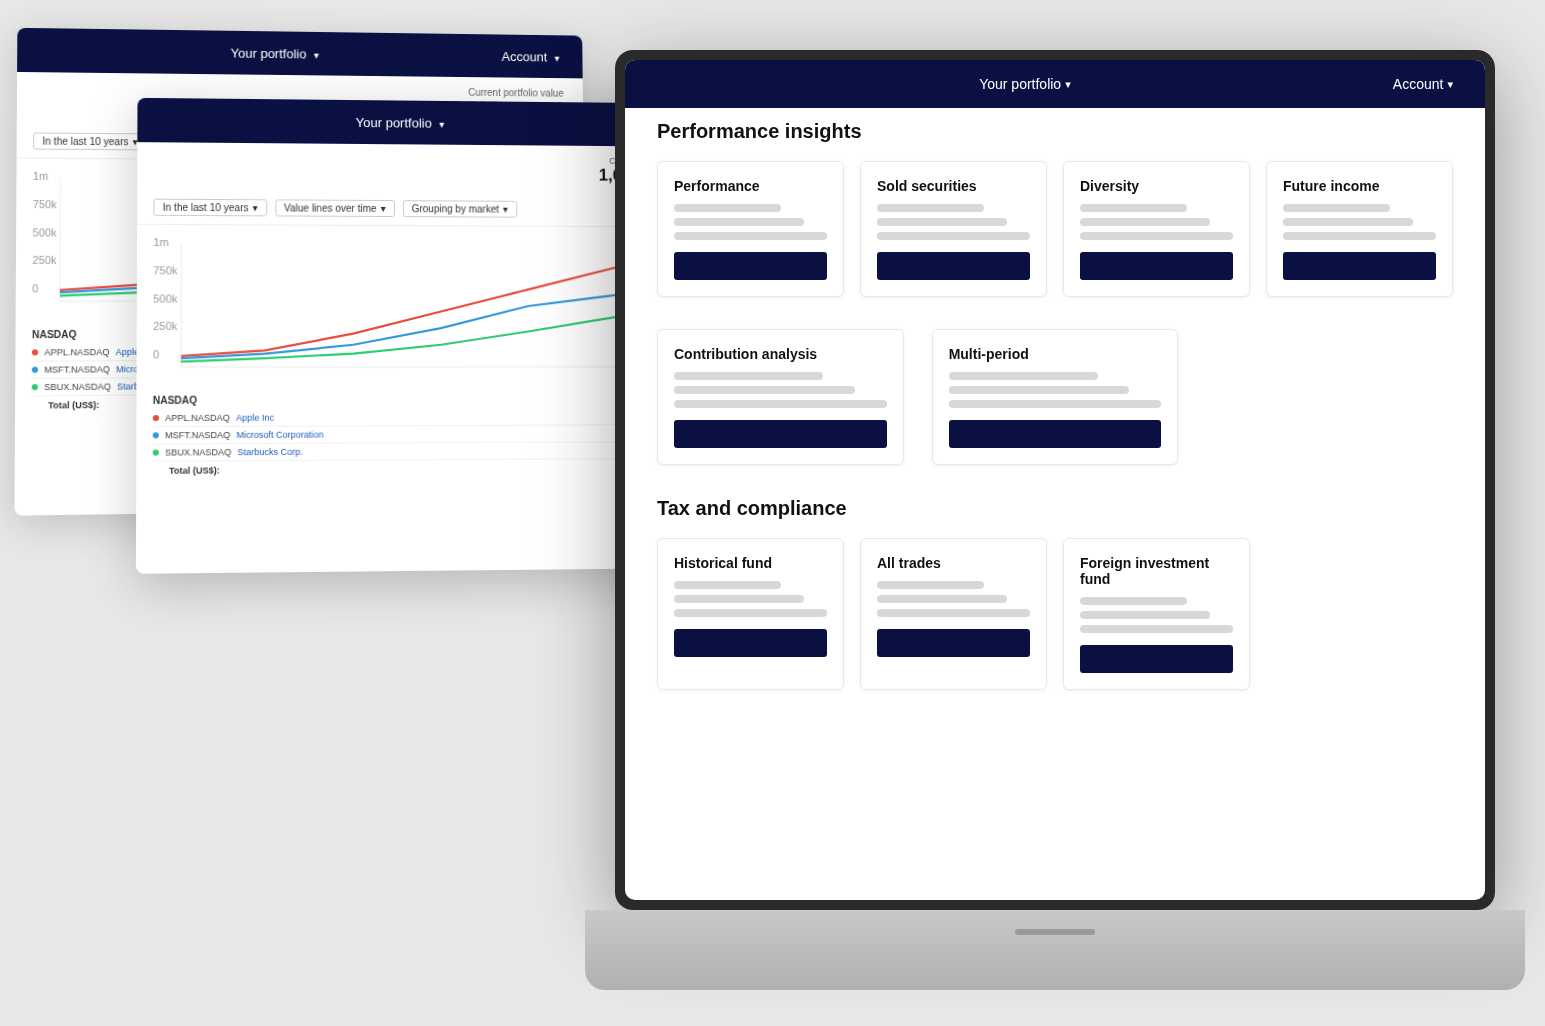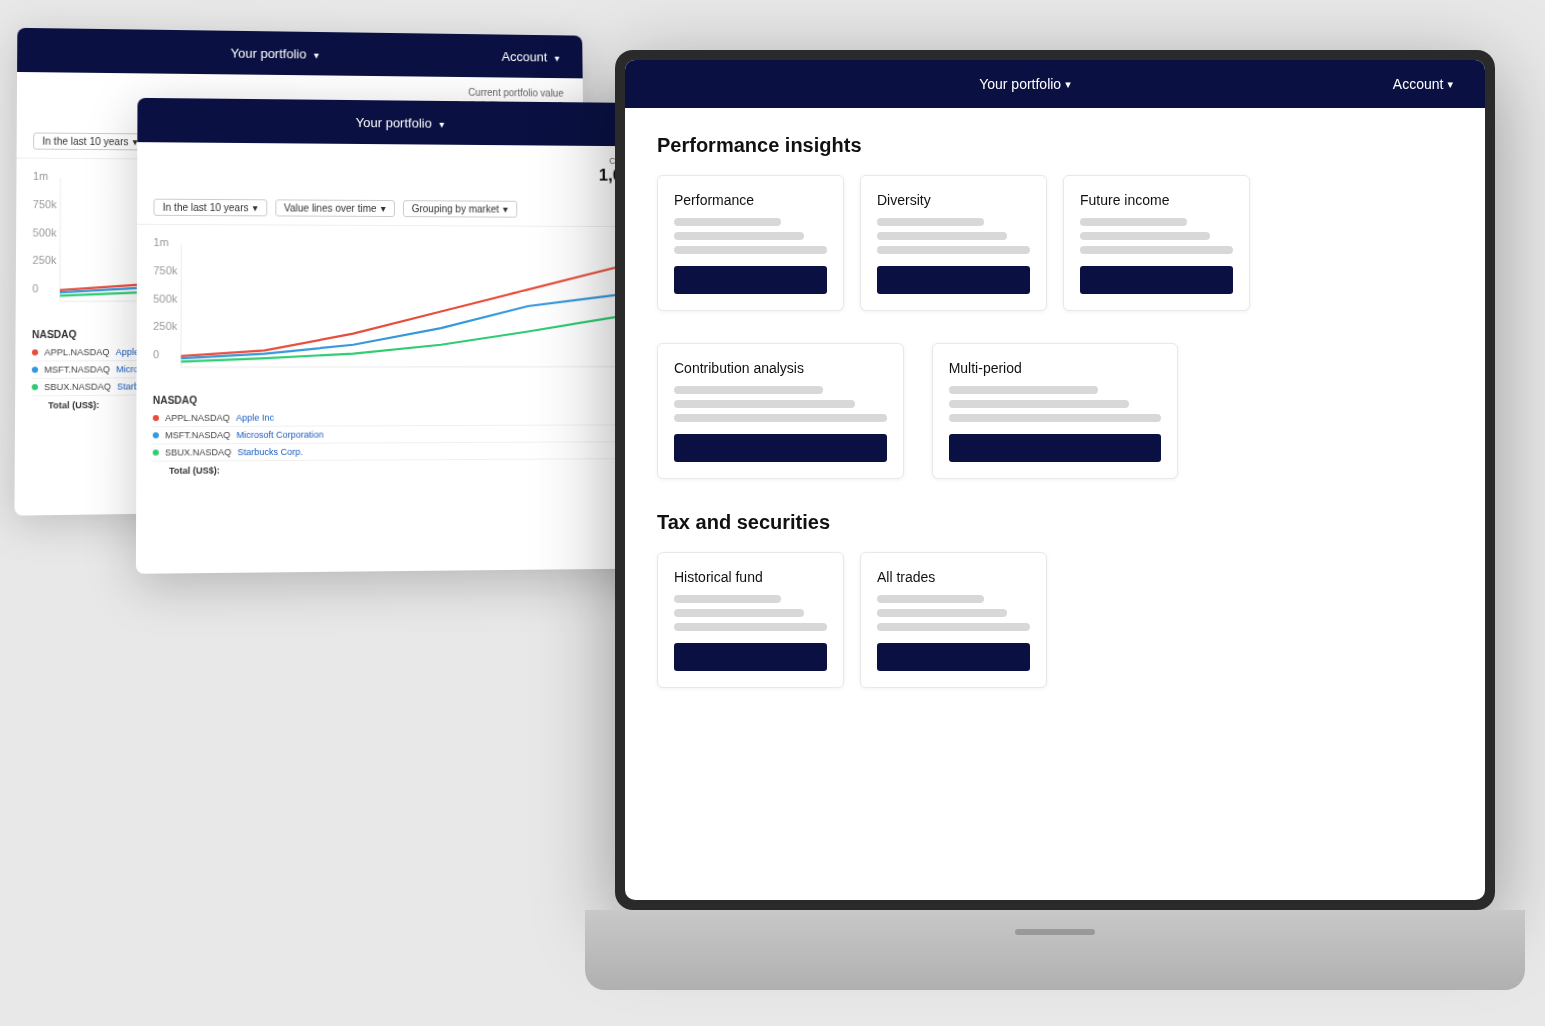--- a/index.html
+++ b/index.html
@@ -164,21 +164,21 @@
     .table-cell-name { font-size: 9px; color: #1a5cbf; }
     .table-footer {
       font-size: 9px;
       color: #333;
       padding: 4px 16px;
       font-weight: 600;
     }
 
     
     .main-content {
-      padding: 26px 32px;
+      padding: 12px 32px;
       overflow-y: auto;
       height: calc(100% - 44px);
     }
 
     .section-title {
       font-size: 20px;
       font-weight: 600;
       color: #111;
       margin-bottom: 18px;
     }
@@ -200,21 +200,21 @@
     .card {
       background: #fff;
       border: 1px solid #e8e8e8;
       border-radius: 6px;
       padding: 16px;
       box-shadow: 0 1px 4px rgba(0,0,0,0.06);
     }
 
     .card-title {
       font-size: 14px;
-      font-weight: 400;
+      font-weight: 700;
       color: #111;
       margin-bottom: 10px;
     }
 
     .card-line {
       height: 8px;
       background: #d8d8d8;
       border-radius: 4px;
       margin-bottom: 6px;
     }
@@ -412,20 +412,27 @@
 
             <div class="cards-grid">
               <div class="card">
                 <div class="card-title">Performance</div>
                 <div class="card-line short"></div>
                 <div class="card-line medium"></div>
                 <div class="card-line long"></div>
                 <div class="card-button"></div>
               </div>
               <div class="card">
+                <div class="card-title">Sold securities</div>
+                <div class="card-line short"></div>
+                <div class="card-line medium"></div>
+                <div class="card-line long"></div>
+                <div class="card-button"></div>
+              </div>
+              <div class="card">
                 <div class="card-title">Diversity</div>
                 <div class="card-line short"></div>
                 <div class="card-line medium"></div>
                 <div class="card-line long"></div>
                 <div class="card-button"></div>
               </div>
               <div class="card">
                 <div class="card-title">Future income</div>
                 <div class="card-line short"></div>
                 <div class="card-line medium"></div>
@@ -446,32 +453,39 @@
                 <div class="card-title">Multi-period</div>
                 <div class="card-line short"></div>
                 <div class="card-line medium"></div>
                 <div class="card-line long"></div>
                 <div class="card-button"></div>
               </div>
             </div>
           </div>
 
           <div>
-            <div class="section-title">Tax and securities</div>
+            <div class="section-title">Tax and compliance</div>
 
             <div class="cards-grid">
               <div class="card">
                 <div class="card-title">Historical fund</div>
                 <div class="card-line short"></div>
                 <div class="card-line medium"></div>
                 <div class="card-line long"></div>
                 <div class="card-button"></div>
               </div>
               <div class="card">
                 <div class="card-title">All trades</div>
+                <div class="card-line short"></div>
+                <div class="card-line medium"></div>
+                <div class="card-line long"></div>
+                <div class="card-button"></div>
+              </div>
+              <div class="card">
+                <div class="card-title">Foreign investment fund</div>
                 <div class="card-line short"></div>
                 <div class="card-line medium"></div>
                 <div class="card-line long"></div>
                 <div class="card-button"></div>
               </div>
             </div>
           </div>
 
         </div>
       </div>

